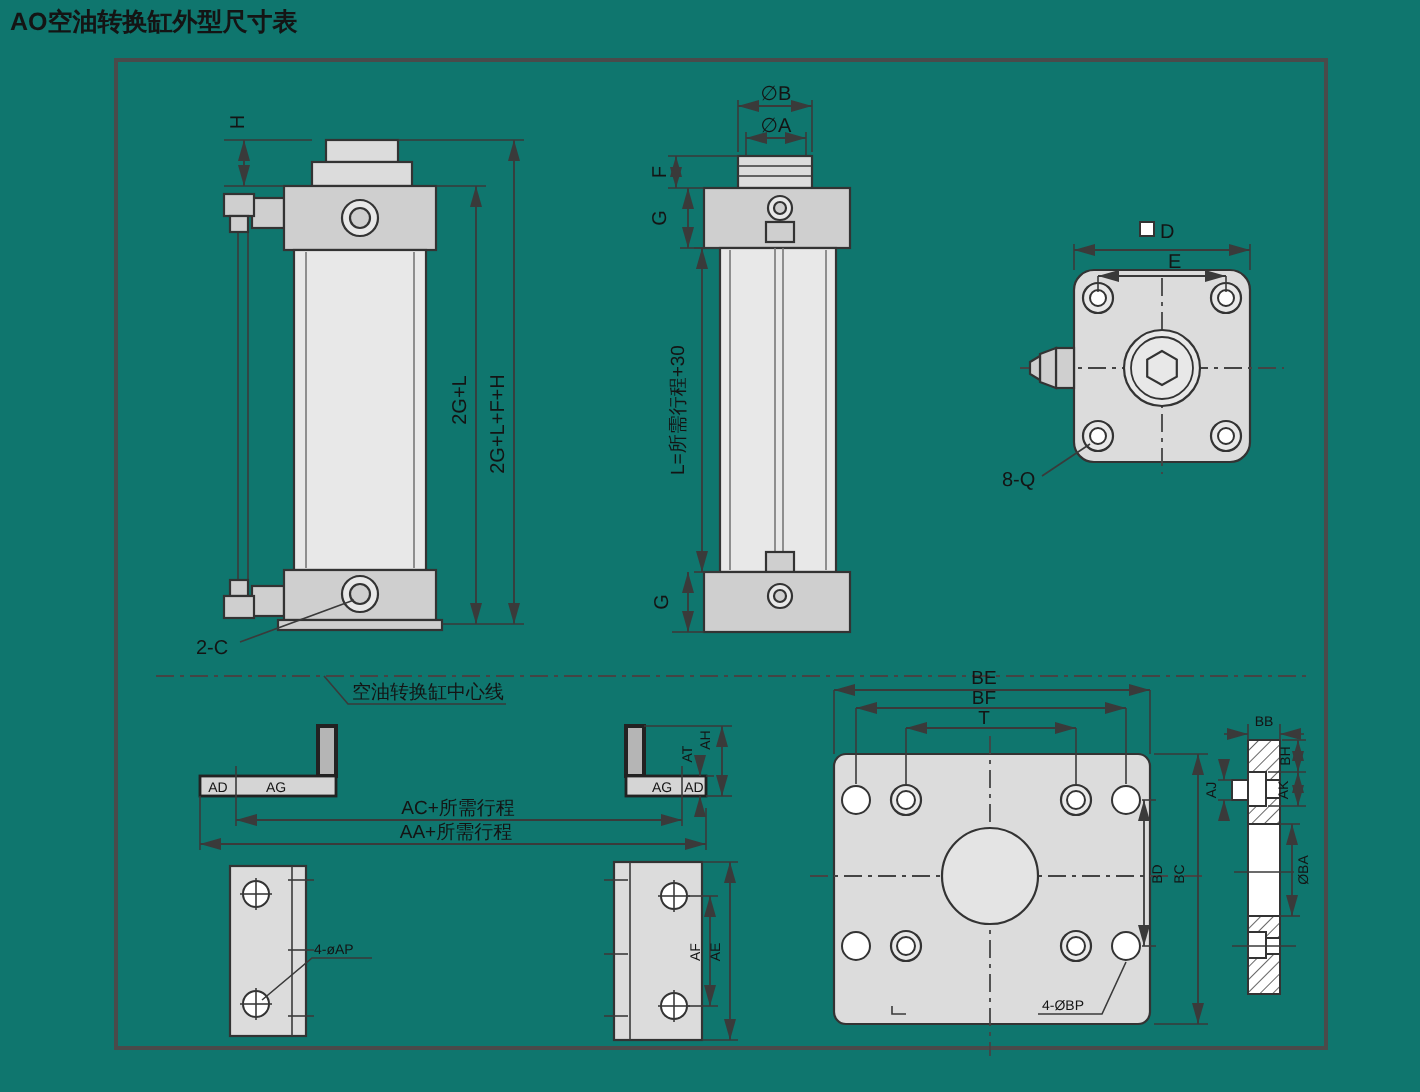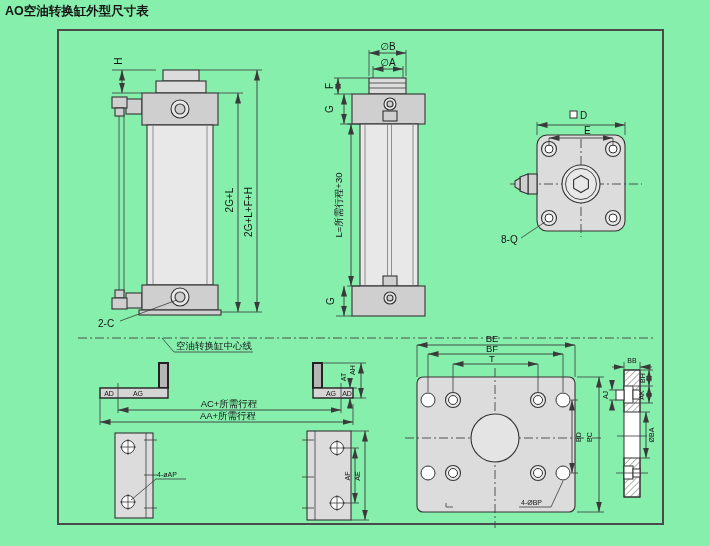--- a/index.html
+++ b/index.html
@@ -1,16 +1,16 @@
 <!DOCTYPE html>
 <html><head>
 <meta charset="utf-8">
 <style>
   html,body{margin:0;padding:0;background:#fff;width:710px;height:546px;overflow:hidden;}
-  #stage{position:relative;width:710px;height:546px;background:#86efac;}
+  #stage{position:relative;width:710px;height:546px;background:#0f766e;}
   svg{display:block;}
   svg text{font-family:"Liberation Sans","DejaVu Sans",sans-serif;fill:#141414;}
   .title{font-size:12.5px;font-weight:bold;}
   .dl{font-size:10px;}
   .dls{font-size:7px;}
   .dlz{font-size:9.5px;}
   .part{stroke:#333;stroke-width:1.1;fill:#dcdcdc;}
   .partmid{stroke:#333;stroke-width:1.1;fill:#cfcfcf;}
   .partlight{stroke:#333;stroke-width:1.1;fill:#e8e8e8;}
   .white{stroke:#333;stroke-width:1;fill:#fff;}

